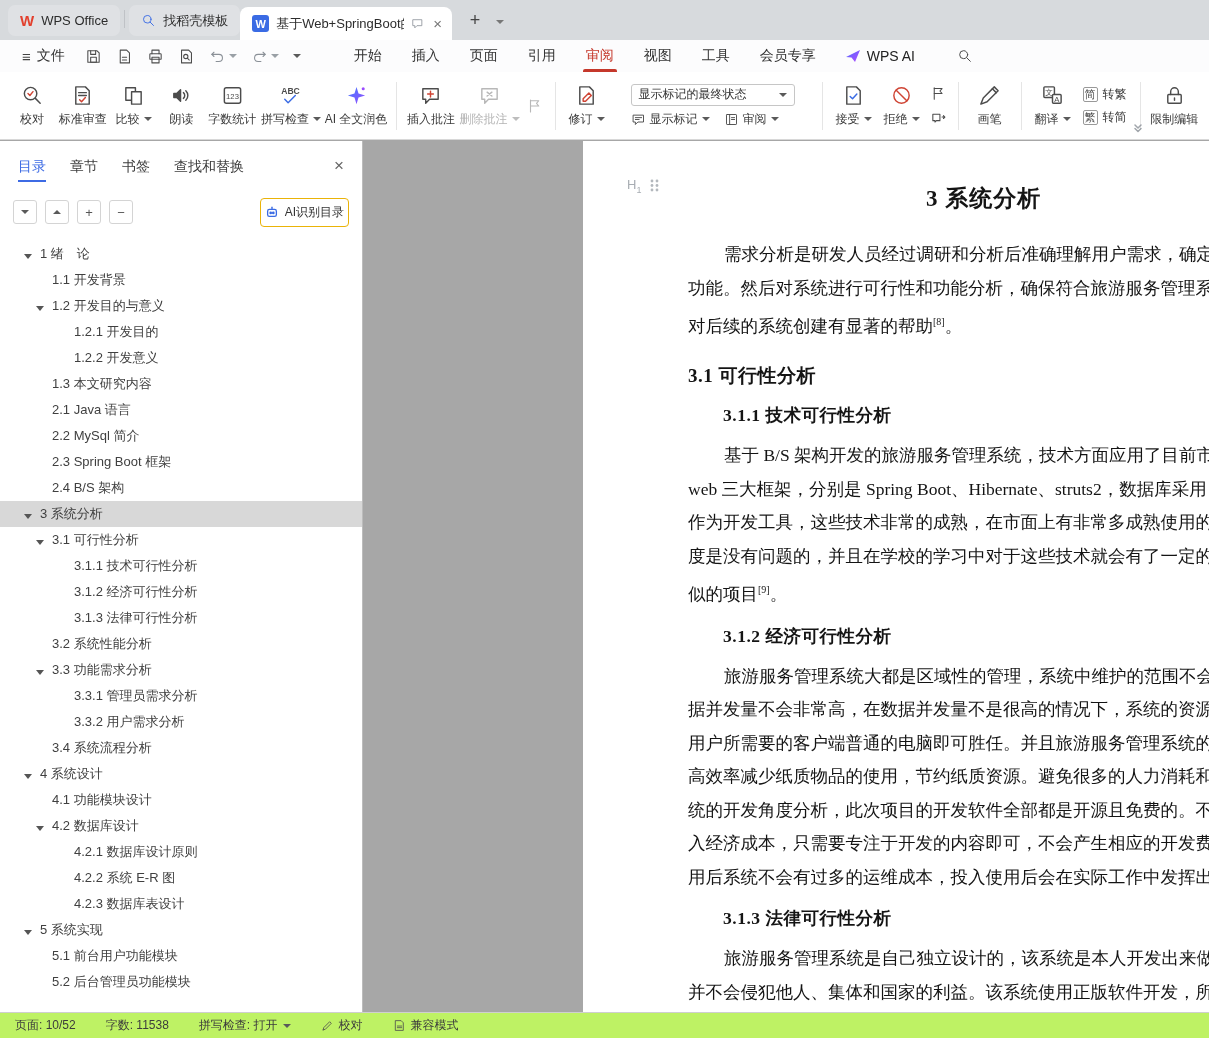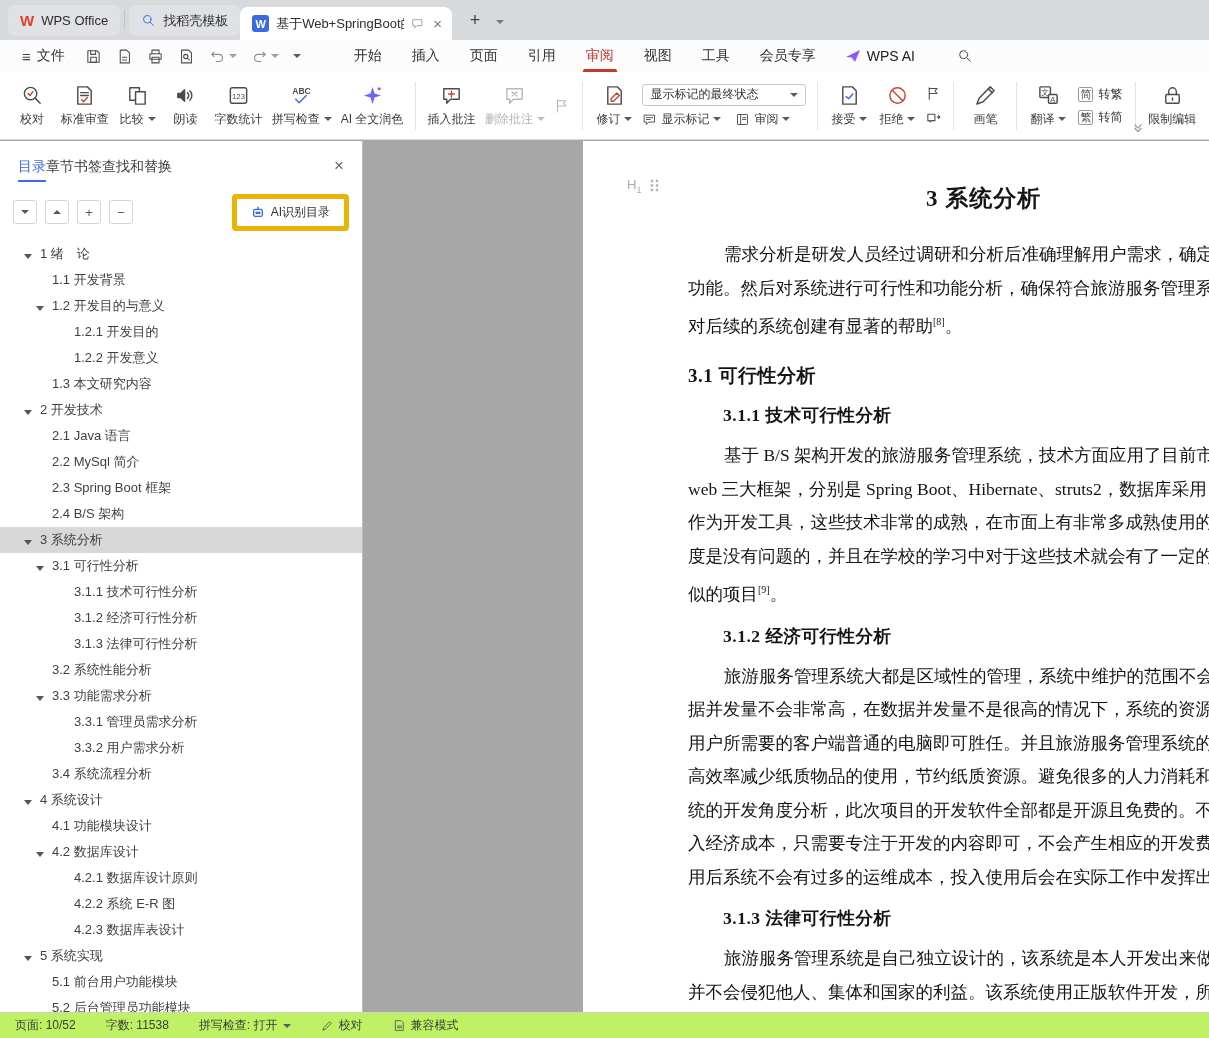--- a/index.html
+++ b/index.html
@@ -33,48 +33,48 @@
   .mtab.active::after{content:"";position:absolute;left:12px;right:12px;bottom:0;height:3px;background:#c5382b;border-radius:2px 2px 0 0}
   .wps-ai{display:flex;align-items:center;gap:6px;padding:0 14px;font-size:14px;color:#222;font-weight:normal}
   .menu-search{display:flex;align-items:center;padding:0 12px;margin-left:16px}
 
   
   .ribbon{height:68px;background:#fff;border-bottom:1px solid #d8d8d8;display:flex;align-items:center;padding:0 8px;position:relative;overflow:hidden}
   .rbtn{display:flex;flex-direction:column;align-items:center;justify-content:center;gap:4px;min-width:48px;padding:4px 6px;border-radius:4px;color:#3a3a3a}
   .rbtn .lblrow{display:flex;align-items:center;gap:4px;font-size:12px;white-space:nowrap}
   .rbtn.dis,.rbtn.dis .lblrow{color:#b4b4b4}
   .vsep{width:1px;height:48px;background:#e5e5e5;margin:0 7px;flex:none}
-  .stack{display:flex;flex-direction:column;justify-content:center;gap:5px;margin:0 4px}
+  .stack{display:flex;flex-direction:column;justify-content:center;gap:5px;margin:0 20px}
   .sel-box{width:164px;height:22px;border:1px solid #c6c6c6;border-radius:3px;display:flex;align-items:center;justify-content:space-between;padding:0 7px;font-size:12px;color:#333;background:#fff}
   .srow{display:flex;gap:14px}
   .sbtn{display:flex;align-items:center;gap:4px;font-size:12px;color:#3a3a3a;white-space:nowrap}
   .minicol{display:flex;flex-direction:column;gap:8px;margin:0 4px}
   .convcol{display:flex;flex-direction:column;gap:6px;margin:0 6px}
   .convbtn{display:flex;align-items:center;gap:5px;font-size:12px;white-space:nowrap}
   .cnchip{font-size:11px;color:#4c4c4c;border:1px solid #999;border-radius:2px;line-height:13px;padding:0 1px}
   .ribbon-corner{position:absolute;right:66px;bottom:3px;opacity:.8}
 
   svg.s{fill:none;stroke:#4c4c4c;stroke-width:1.5;stroke-linecap:round;stroke-linejoin:round}
   svg.s.mut{stroke:#b8b8b8}
   svg.s.red{stroke:#cf4434}
   svg.s.blue{stroke:#3a6be4}
   svg.s.gray{stroke:#8a9097}
 
   
   .content{position:absolute;top:141px;left:0;right:0;bottom:26px;display:flex}
   .sidebar{width:363px;background:#fff;border-right:1px solid #bcbcbc;display:flex;flex-direction:column;flex:none}
-  .side-tabs{height:50px;display:flex;align-items:center;padding:0 18px;font-size:14px;color:#3c3c3c}
+  .side-tabs{height:50px;display:flex;align-items:center;gap:24px;padding:0 18px;font-size:14px;color:#3c3c3c}
   .side-tab{position:relative;padding:14px 0 12px}
   .side-tab.active{color:#3d6be4}
   .side-tab.active::after{content:"";position:absolute;left:0;right:0;bottom:6px;height:2px;background:#3d6be4}
   .side-close{margin-left:auto;font-size:17px;color:#666}
   .side-tools{height:42px;display:flex;align-items:center;gap:8px;padding:0 13px}
   .tool-btn{width:24px;height:24px;border:1px solid #d4d4d4;border-radius:3px;display:grid;place-items:center;color:#555;font-size:13px;background:#fff}
   .caret.up{border-top:none;border-bottom:4px solid #5a5a5a}
-  .ai-btn{margin-left:auto;display:flex;align-items:center;gap:6px;border:5px solid #eab308;border-radius:4px;padding:5px 14px;font-size:12px;color:#333;background:#fff}
+  .ai-btn{margin-left:auto;display:flex;align-items:center;gap:6px;border:1px solid #eab308;border-radius:4px;padding:5px 4px;font-size:12px;color:#333;background:#fff}
   .toc{flex:1;overflow:hidden;padding-top:8px}
   .toc-item{display:flex;align-items:center;height:26px;font-size:13px;color:#404040;white-space:nowrap}
   .toc-item.lv0{padding-left:24px}
   .toc-item.lv1{padding-left:36px}
   .toc-item.lv2{padding-left:58px}
   .toc-item.sel{background:#d8d8d8}
   .tri{flex:none;width:16px}
   .tri i{display:inline-block;width:0;height:0;border-left:4px solid transparent;border-right:4px solid transparent;border-top:5px solid #555}
   .tri.none{visibility:hidden}
 
@@ -472,24 +472,20 @@
             <span class="tri none"><i></i></span>
             <span class="toc-label">1.2.1 开发目的</span>
           </div>
           <div class="toc-item lv2">
             <span class="tri none"><i></i></span>
             <span class="toc-label">1.2.2 开发意义</span>
           </div>
           <div class="toc-item lv1">
             <span class="tri none"><i></i></span>
             <span class="toc-label">1.3 本文研究内容</span>
-          </div>
-          <div class="toc-item lv0">
-            <span class="tri"><i></i></span>
-            <span class="toc-label">2 开发技术</span>
           </div>
           <div class="toc-item lv1">
             <span class="tri none"><i></i></span>
             <span class="toc-label">2.1 Java 语言</span>
           </div>
           <div class="toc-item lv1">
             <span class="tri none"><i></i></span>
             <span class="toc-label">2.2 MySql 简介</span>
           </div>
           <div class="toc-item lv1">

